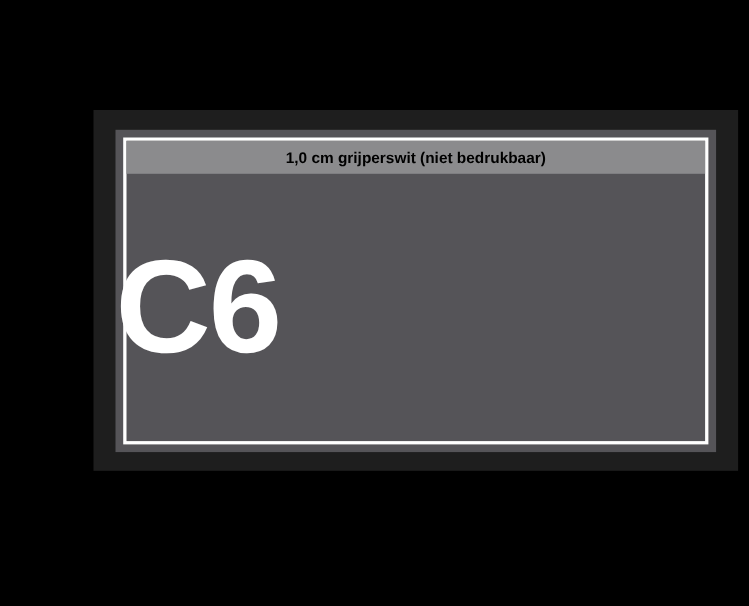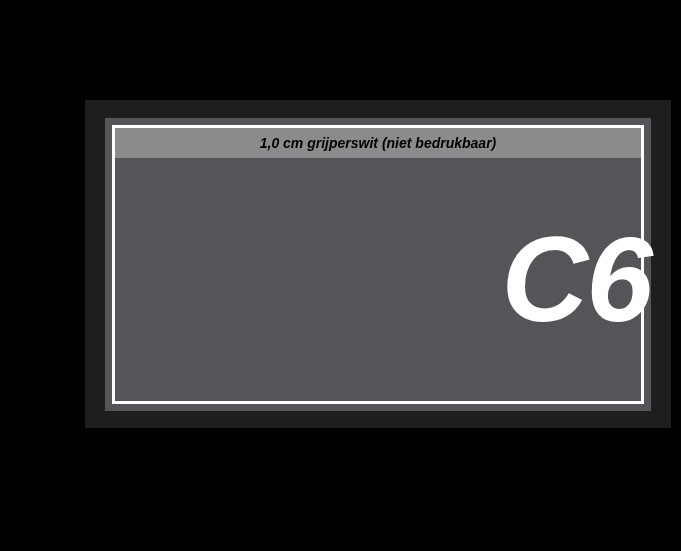--- a/index.html
+++ b/index.html
@@ -9,21 +9,20 @@
     height: 551px;
     background: #000;
     font-family: Arial, Helvetica, sans-serif;
     color: #000;
     overflow: hidden;
   }
   .canvas {
     position: relative;
     width: 681px;
     height: 441px;
-    font-style: italic;
   }
 
   
   .top-label-outer {
     position: absolute;
     left: 85px;
     right: 10px;
     top: 18px;
     text-align: center;
     font-size: 14px;
@@ -135,21 +134,21 @@
     font-size: 14px;
     font-weight: 700;
     color: #000;
   }
   
   .size-name {
     position: absolute;
     left: 0; right: 0;
     top: 50%;
     transform: translateY(-40%);
-    text-align: right;
+    text-align: left;
     font-size: 120px;
     font-weight: 800;
     color: #fff;
     font-family: "Arial Black", Arial, sans-serif;
     letter-spacing: -2px;
   }
 </style>
 </head>
 <body>
 

